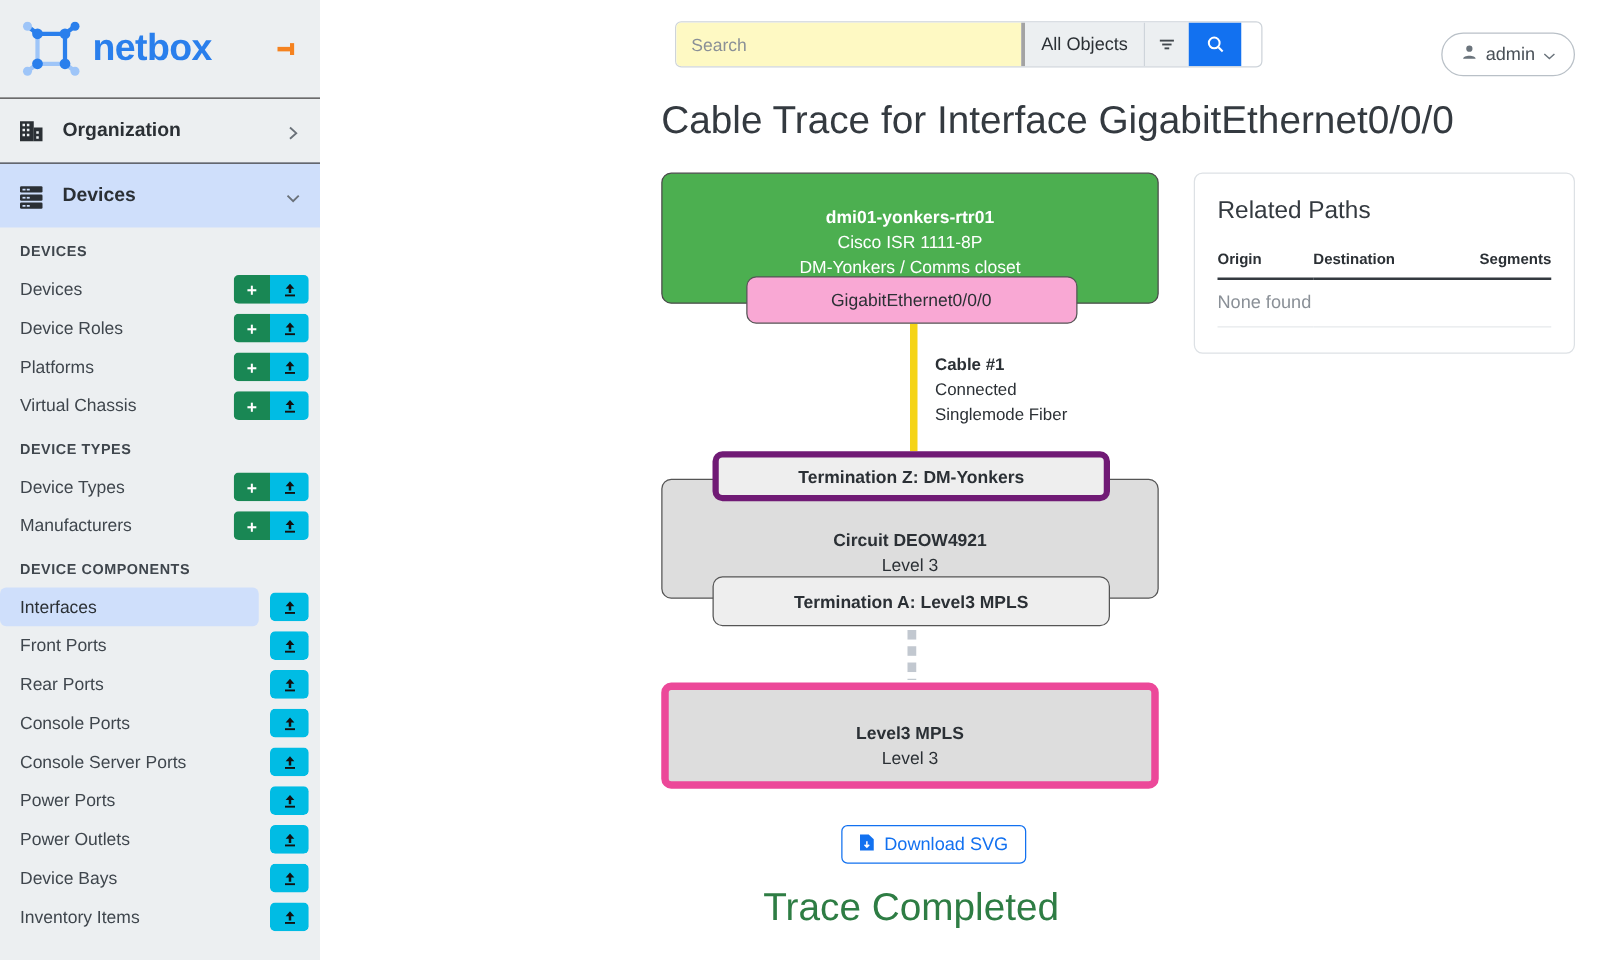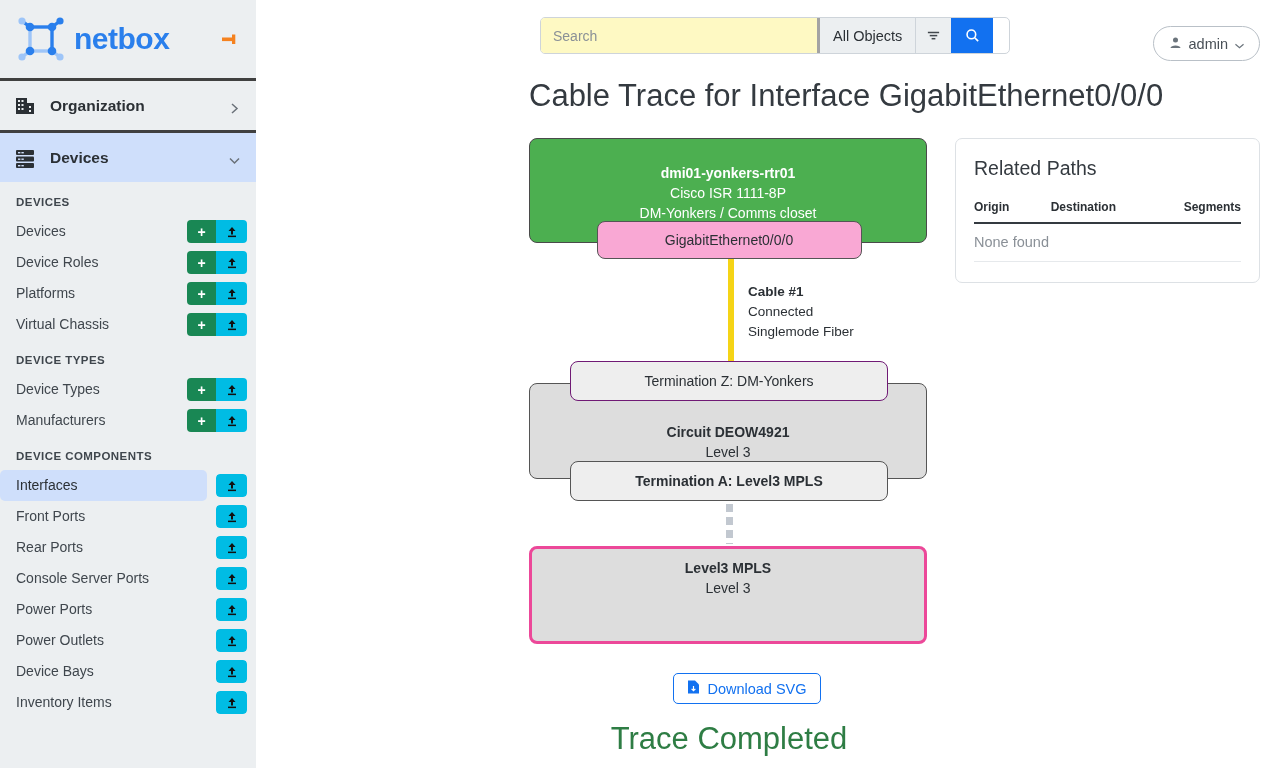--- a/index.html
+++ b/index.html
@@ -30,21 +30,21 @@
     font-size: 30px; font-weight: 700; color: #2a7fec;
     letter-spacing: -0.5px; line-height: 1;
   }
   .brand-pin { margin-left: auto; width: 18px; height: 18px; }
 
   .nav-group {
     display: flex; align-items: center;
     height: 52px; padding: 0 16px 0 14px;
     gap: 14px;
     cursor: pointer;
-    border-top: 3px solid #404040;
+    border-top: 1px solid #404040;
     justify-content: space-between;
   }
   .nav-group.active { background: #cfdffb; }
   .nav-group .gicon { width: 22px; height: 22px; flex: 0 0 22px; }
   .nav-group .glabel {
     font-size: 15.5px; font-weight: 700; color: #2b3035;
     flex: 1;
   }
   .nav-group .chev { width: 11px; height: 11px; color: #6a7179; }
 
@@ -184,44 +184,44 @@
     width: 398px; height: 96px;
     background: #dddddd; border: 1px solid #555; border-radius: 8px;
     text-align: center; padding-top: 38px;
     color: #2b3035; z-index: 1;
   }
   .circuitbox .c1 { font-size: 14px; font-weight: 700; line-height: 20px; }
   .circuitbox .c2 { font-size: 14px; line-height: 20px; }
   .term-top {
     position: absolute; left: 41px; top: 0;
     width: 318px; height: 40px;
-    background: #eeeeee; border: 1px solid #701a75; border-radius: 8px;
+    background: #eeeeee; border: 5px solid #701a75; border-radius: 8px;
     display: flex; align-items: center; justify-content: center;
-    font-size: 14px; font-weight: 400; color: #2b3035; z-index: 2;
+    font-size: 14px; font-weight: 700; color: #2b3035; z-index: 2;
   }
   .term-bot {
     position: absolute; left: 41px; top: 100px;
     width: 318px; height: 40px;
     background: #eeeeee; border: 1px solid #555; border-radius: 8px;
     display: flex; align-items: center; justify-content: center;
     font-size: 14px; font-weight: 700; color: #2b3035; z-index: 2;
   }
 
   .dashwrap { height: 45px; position: relative; }
   .dashline {
     position: absolute; left: 197px; top: 3px;
     width: 7px; height: 40px;
     background-image: linear-gradient(#c2c8d0 60%, rgba(0,0,0,0) 0%);
     background-size: 7px 13px; background-repeat: repeat-y;
   }
 
   .node-prov {
-    background: #dddddd; border: 3px solid #ec4899; border-radius: 8px;
-    width: 398px; height: 98px;
-    text-align: center; padding-top: 9px; color: #2b3035;
+    background: #dddddd; border: 6px solid #ec4899; border-radius: 8px;
+    width: 398px; height: 85px;
+    text-align: center; padding-top: 24px; color: #2b3035;
   }
   .node-prov .p1 { font-size: 14px; font-weight: 700; line-height: 20px; }
   .node-prov .p2 { font-size: 14px; line-height: 20px; }
 
   .dlwrap { display: flex; justify-content: center; margin-top: 29px; }
   .dlbtn {
     border: 1px solid #1271f0; border-radius: 5px; background: #fff;
     color: #1271f0; font-size: 14.5px;
     height: 31px; padding: 0 13px;
     display: flex; align-items: center; gap: 7px; cursor: pointer; margin-left: 36px;
@@ -439,20 +439,31 @@
       <span class="btn-grp">
         <span class="b-imp only">
           <svg viewBox="0 0 12 12">
               <path d="M6 1 L9.5 5 H7 V8.4 H5 V5 H2.5 Z" fill="#111"></path>
               <rect x="2" y="9.6" width="8" height="1.5" fill="#111"></rect>
             </svg>
         </span>
       </span>
     </div>
     <div class="nav-row">
+      <span class="nav-link">Console Ports</span>
+      <span class="btn-grp">
+        <span class="b-imp only">
+          <svg viewBox="0 0 12 12">
+              <path d="M6 1 L9.5 5 H7 V8.4 H5 V5 H2.5 Z" fill="#111"></path>
+              <rect x="2" y="9.6" width="8" height="1.5" fill="#111"></rect>
+            </svg>
+        </span>
+      </span>
+    </div>
+    <div class="nav-row">
       <span class="nav-link">Console Server Ports</span>
       <span class="btn-grp">
         <span class="b-imp only">
           <svg viewBox="0 0 12 12">
               <path d="M6 1 L9.5 5 H7 V8.4 H5 V5 H2.5 Z" fill="#111"></path>
               <rect x="2" y="9.6" width="8" height="1.5" fill="#111"></rect>
             </svg>
         </span>
       </span>
     </div>

